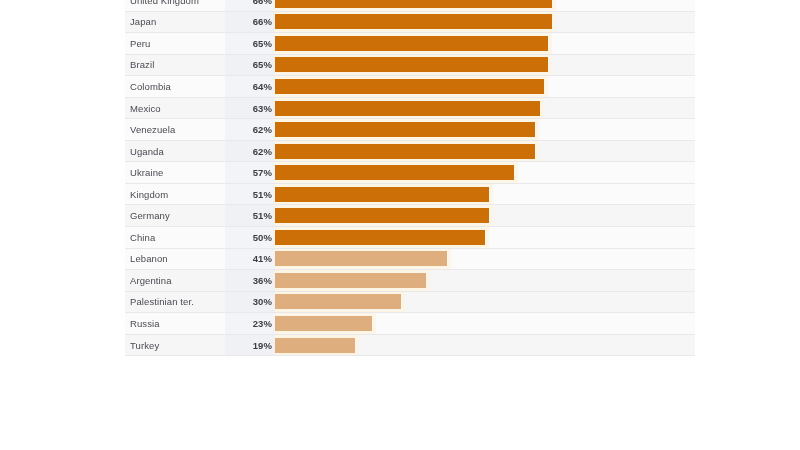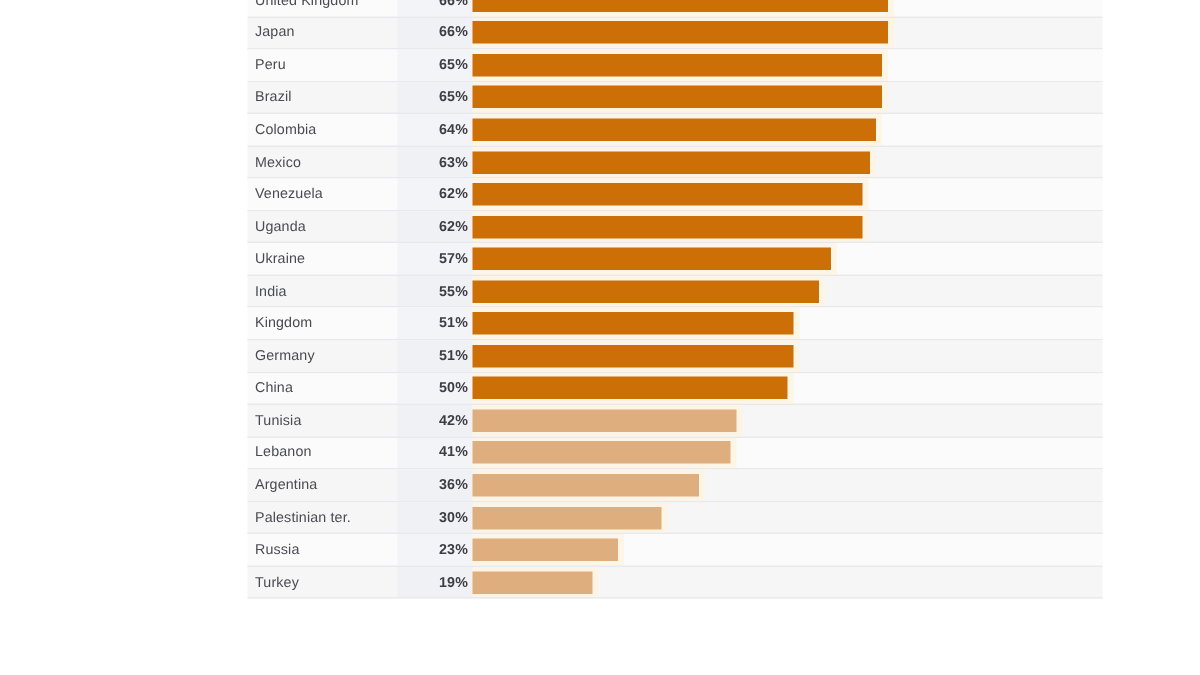--- a/index.html
+++ b/index.html
@@ -13,21 +13,20 @@
     height: 450px;
     overflow: hidden;
     font-family: "Liberation Sans", sans-serif;
   }
 
   #chart-root {
     position: relative;
     width: 656px;
     height: 450px;
     background: #ffffff;
-    margin-left: 40px;
   }
 
   
   #chart-body {
     position: absolute;
     left: 125px;
     top: -10px;          
     width: 570px;
   }
 
@@ -192,29 +191,20 @@
       </div>
       <div class="bar-row">
         <div class="value-gutter"></div>
         <div class="bar-backdrop" style="width: 243.4px;"></div>
         <div class="row-label">Ukraine</div>
         <div class="row-value">57%</div>
         <div class="bar-track">
           <div class="bar high" style="width: 239.4px; background: rgb(204, 111, 6);"></div>
         </div>
       </div>
-      <div class="bar-row alt">
-        <div class="value-gutter"></div>
-        <div class="bar-backdrop" style="width: 235px;"></div>
-        <div class="row-label">India</div>
-        <div class="row-value">55%</div>
-        <div class="bar-track">
-          <div class="bar high" style="width: 231px; background: rgb(204, 111, 6);"></div>
-        </div>
-      </div>
       <div class="bar-row">
         <div class="value-gutter"></div>
         <div class="bar-backdrop" style="width: 218.2px;"></div>
         <div class="row-label">Kingdom</div>
         <div class="row-value">51%</div>
         <div class="bar-track">
           <div class="bar high" style="width: 214.2px; background: rgb(204, 111, 6);"></div>
         </div>
       </div>
       <div class="bar-row alt">
@@ -228,29 +218,20 @@
       </div>
       <div class="bar-row">
         <div class="value-gutter"></div>
         <div class="bar-backdrop" style="width: 214px;"></div>
         <div class="row-label">China</div>
         <div class="row-value">50%</div>
         <div class="bar-track">
           <div class="bar high" style="width: 210px; background: rgb(204, 111, 6);"></div>
         </div>
       </div>
-      <div class="bar-row alt">
-        <div class="value-gutter"></div>
-        <div class="bar-backdrop" style="width: 180.4px;"></div>
-        <div class="row-label">Tunisia</div>
-        <div class="row-value">42%</div>
-        <div class="bar-track">
-          <div class="bar low" style="width: 176.4px; background: rgb(223, 174, 126);"></div>
-        </div>
-      </div>
       <div class="bar-row">
         <div class="value-gutter"></div>
         <div class="bar-backdrop" style="width: 176.2px;"></div>
         <div class="row-label">Lebanon</div>
         <div class="row-value">41%</div>
         <div class="bar-track">
           <div class="bar low" style="width: 172.2px; background: rgb(223, 174, 126);"></div>
         </div>
       </div>
       <div class="bar-row alt">

